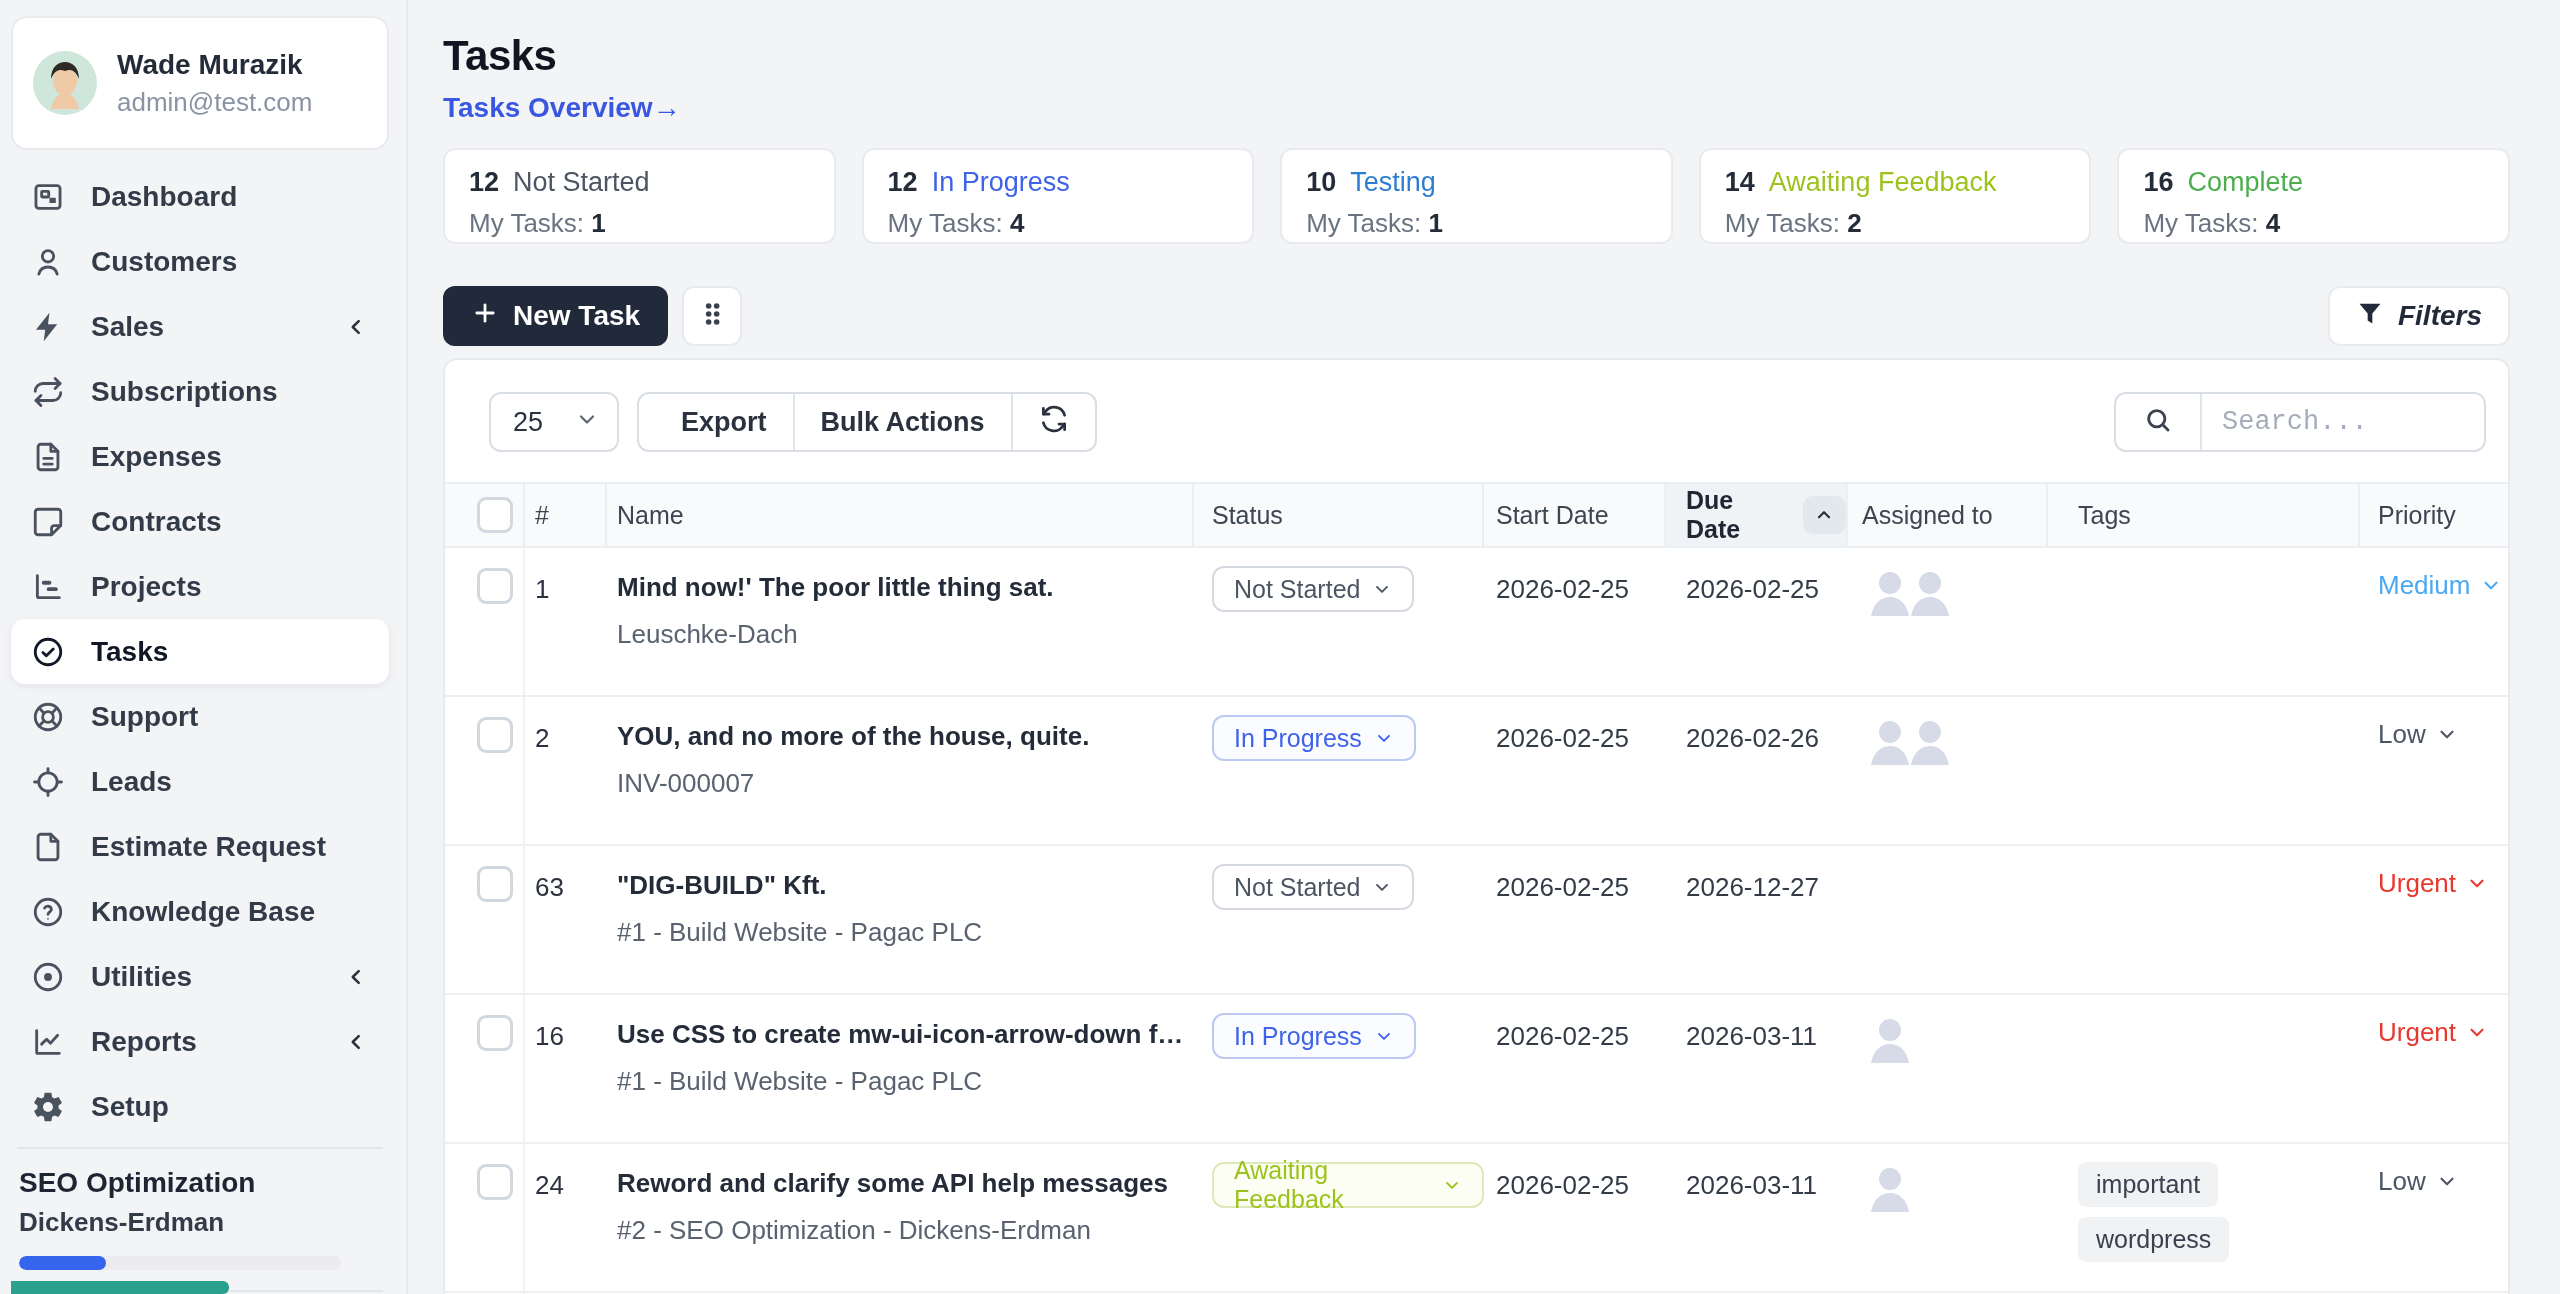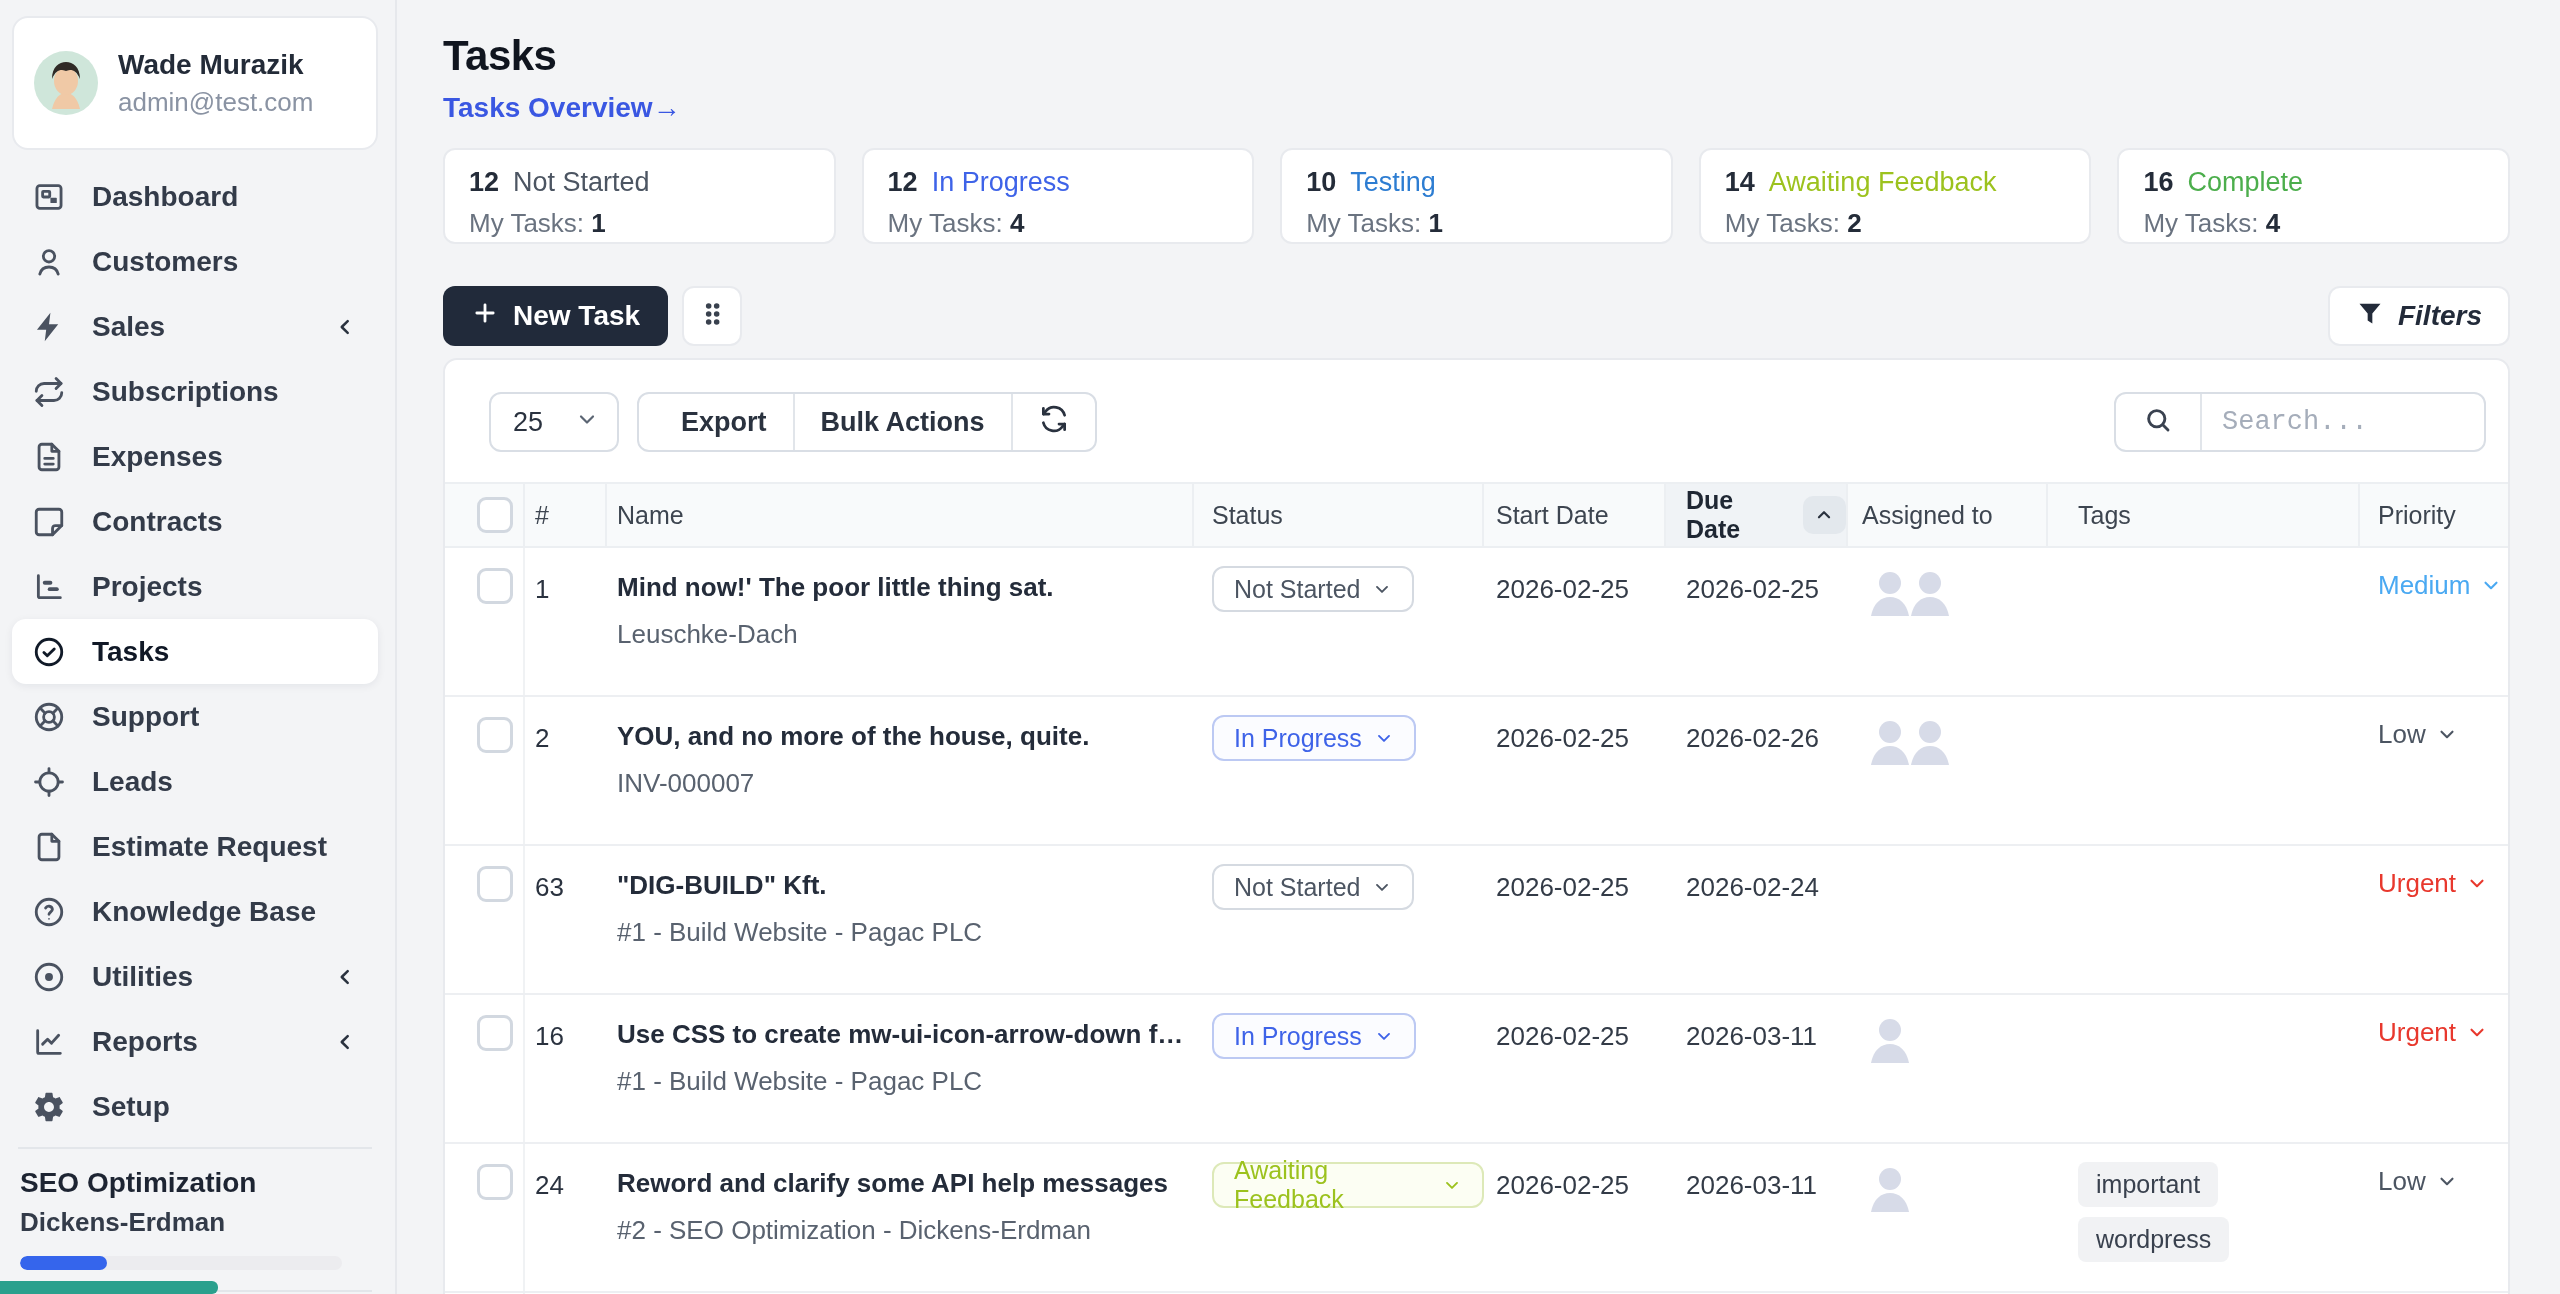--- a/index.html
+++ b/index.html
@@ -2,22 +2,22 @@
 <html><head>
 <meta charset="utf-8">
 <style>
   html,body{margin:0;padding:0;}
   body{
     width:2560px;height:1294px;overflow:hidden;position:relative;
     background:#f3f4f6;color:#1f2937;
     font-family:"Liberation Sans","DejaVu Sans",sans-serif;
   }
   
-  .sidebar{position:absolute;left:0;top:0;width:397px;height:1294px;box-sizing:border-box;
-    border-right:2px solid #e6e8ec;padding:16px 17px 0 12px;}
+  .sidebar{position:absolute;left:11px;top:0;width:397px;height:1294px;box-sizing:border-box;
+    border-right:2px solid #e6e8ec;padding:16px 17px 0 0;}
   .profile-card{background:#fff;border:2px solid #e8eaee;border-radius:16px;height:134px;
     display:flex;align-items:center;gap:20px;padding:0 20px;box-sizing:border-box;}
   .pavatar{width:64px;height:64px;flex:0 0 64px;}
   .profile-name{font-size:28px;font-weight:700;color:#232b38;}
   .profile-email{font-size:26px;color:#8a93a3;margin-top:6px;}
   .nav{margin-top:14px;display:flex;flex-direction:column;}
   .nav-item{height:65px;display:flex;align-items:center;gap:26px;padding:0 20px;border-radius:14px;
     font-size:28px;font-weight:700;color:#333b49;cursor:default;}
   .nav-item.active{background:#fff;box-shadow:0 2px 8px rgba(20,30,50,.07);color:#101826;}
   .nav-item.active .ic{stroke:#111a28;}
@@ -506,21 +506,21 @@
         </div>
         <div class="cell c-status">
           <div class="pill" style="color: rgb(76, 85, 98);">
             <span>Not Started</span>
             <span class="chev-sm"><svg viewBox="0 0 24 24" width="20" height="20" fill="none" stroke="currentColor" stroke-width="2.3" stroke-linecap="round" stroke-linejoin="round">
                   <path d="M6 9.5l6 6 6-6"></path>
                 </svg></span>
           </div>
         </div>
         <div class="cell c-start">2026-02-25</div>
-        <div class="cell c-due">2026-02-24</div>
+        <div class="cell c-due">2026-12-27</div>
         <div class="cell c-assigned"></div>
         <div class="cell c-tags"></div>
         <div class="cell c-priority" style="color: rgb(232, 56, 45);">
           <span>Urgent</span>
           <span class="chev-sm"><svg viewBox="0 0 24 24" width="22" height="22" fill="none" stroke="currentColor" stroke-width="2.3" stroke-linecap="round" stroke-linejoin="round">
                 <path d="M6 9.5l6 6 6-6"></path>
               </svg></span>
         </div>
       </div>
 

